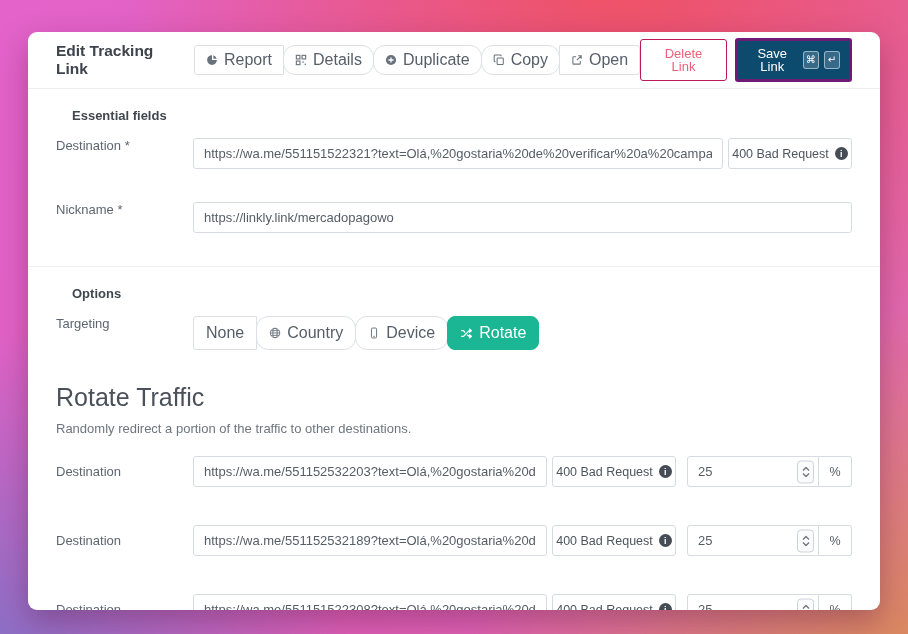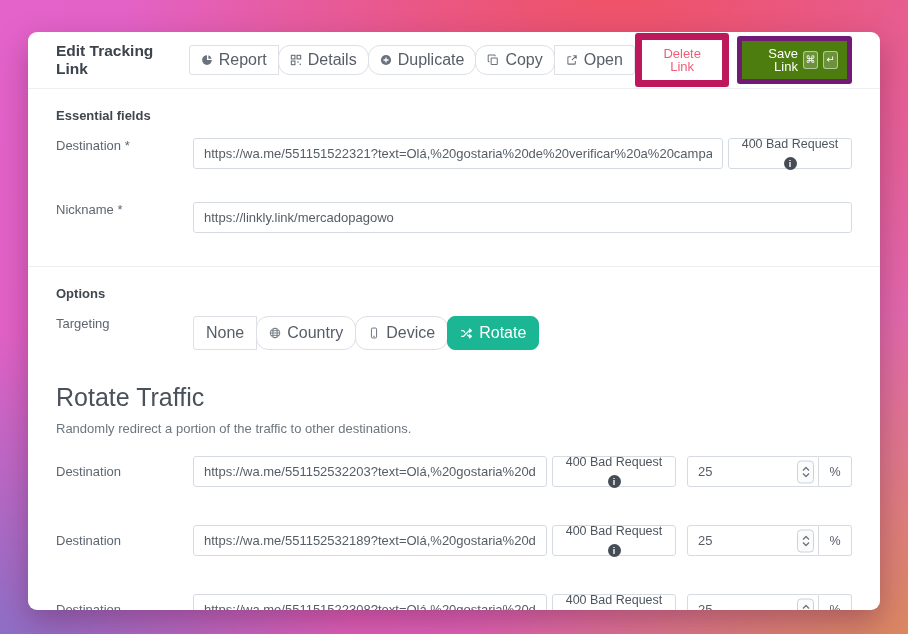--- a/index.html
+++ b/index.html
@@ -29,44 +29,44 @@
     font-family:inherit;font-size:16px;padding:6px 11px;border-radius:3px;
     display:inline-flex;align-items:center;gap:6px;cursor:pointer;line-height:1;
   }
   .btn-group{display:inline-flex;}
   .btn-group .btn{border-radius:12px;margin-left:-1px;}
   .btn-group .btn:first-child{border-radius:3px 0 0 3px;margin-left:0;}
   .btn-group .btn:last-child{border-radius:0 3px 3px 0;}
   .ico{display:inline-flex;color:#6a737d;}
   .ico svg{display:block;}
   .header-right{margin-left:auto;display:flex;gap:8px;align-items:center;}
-  .btn-danger{border:7px solid #be185d;color:#ef5e79;font-size:13px;padding:7px 13px;}
+  .btn-danger{border:1px solid #be185d;color:#ef5e79;font-size:13px;padding:7px 13px;}
   .btn-save{
-    background:#4d7c0f;border:5px solid #701a75;color:#fff;font-size:13px;
-    padding:6px 9px;gap:5px;text-align:right;
+    background:#0c4a6e;border:3px solid #701a75;color:#fff;font-size:13px;
+    padding:6px 9px;gap:5px;
   }
   .kbd{
     width:16px;height:16px;border-radius:3px;background:rgba(255,255,255,.18);
     border:1px solid rgba(255,255,255,.5);display:inline-flex;align-items:center;
     justify-content:center;font-size:10px;line-height:1;
   }
-  .section-title{font-weight:700;font-size:13px;color:#40474f;margin:19px 0 15px;}
+  .section-title{font-weight:700;font-size:13px;color:#40474f;margin:19px 16px 15px;}
   .field-row{display:flex;margin-bottom:33px;}
   .label-col{width:137px;flex-shrink:0;font-size:13px;color:#5d6670;}
   .text-input{
     height:31px;border:1px solid #d6dbe1;border-radius:3px;padding:0 10px;
     font-size:13px;color:#555d66;box-sizing:border-box;font-family:inherit;
     background:#fff;outline:none;
   }
   .grow{flex:1;min-width:0;}
   .status-badge{
     margin-left:5px;width:124px;height:31px;flex-shrink:0;box-sizing:border-box;
     border:1px solid #d6dbe1;border-radius:3px;background:#fff;
     display:flex;align-items:center;justify-content:center;gap:6px;
-    font-size:12.5px;color:#4d555e;white-space:nowrap;flex-direction:column;
+    font-size:12.5px;color:#4d555e;white-space:nowrap;
   }
   .info-dot{
     width:13px;height:13px;border-radius:50%;background:#454c55;color:#fff;
     font-size:9px;font-weight:700;font-style:normal;display:inline-flex;
     align-items:center;justify-content:center;flex-shrink:0;
   }
   .divider{height:1px;background:#eceef1;margin:23px -28px 0;}
   .tgl .btn{padding:8px 12px;}
   .tgl .btn.active{background:#1bb694;border-color:#1bb694;color:#fff;border-radius:8px;}
   .tgl .btn.active .ico{color:#fff;}

